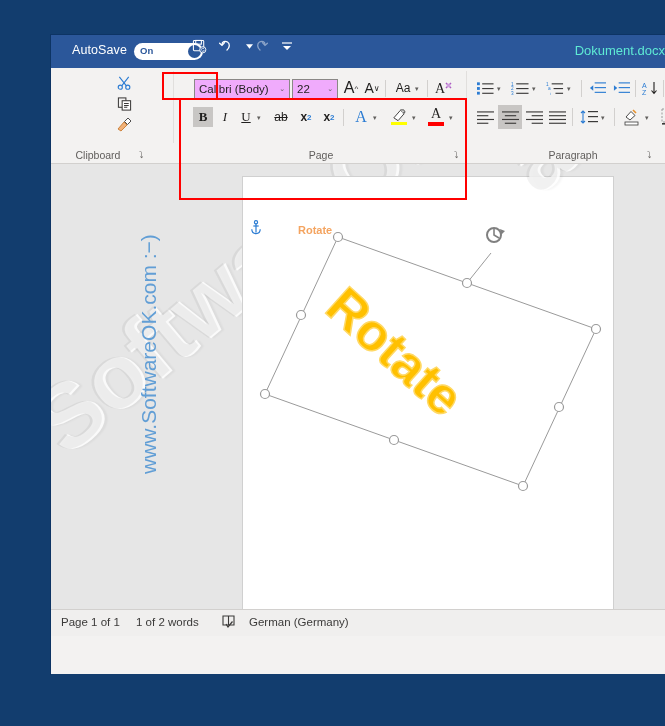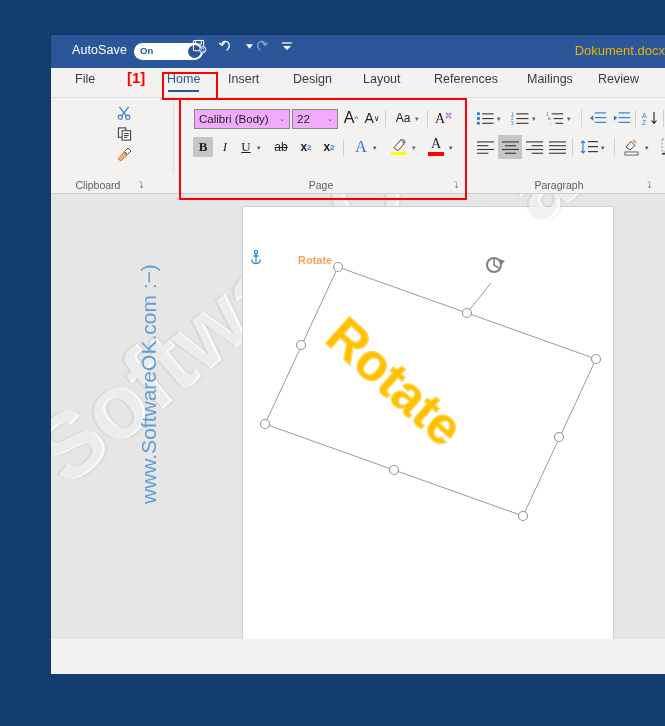--- a/index.html
+++ b/index.html
@@ -60,21 +60,21 @@
     color: #ffffff;
     display: flex; align-items: center; justify-content: center;
   }
   .qat-save { left: 136px; }
   .qat-undo { left: 163px; }
   .qat-undo-arrow { left: 186px; font-size: 7px; }
   .qat-redo { left: 198px; opacity: .45; }
   .qat-more { left: 224px; }
   .doc-title {
     position: absolute; right: 0px; top: 8px;
-    font-size: 13px; color: #eab308;
+    font-size: 13px; color: #5eead4;
     white-space: nowrap;
     margin-left: 17px;
   }
 
   
   .tabsbar {
     position: relative;
     height: 29px;
     background: #f3f2f1;
     border-bottom: 1px solid #e1dfdd;
@@ -329,32 +329,20 @@
       <div class="qat qat-icon qat-more">
         <svg width="14" height="10" viewBox="0 0 14 10" fill="none" stroke="#ffffff" stroke-width="1.2">
           <path d="M2 2 H12"></path>
           <path d="M3 5 L7 9 L11 5 Z" fill="#ffffff" stroke="none"></path>
         </svg>
       </div>
 
       <span class="doc-title">Dokument.docx</span>
     </div>
 
-    <div class="tabsbar">
-      <span class="tab" style="left:24px">File</span>
-      <span class="annot annot-1">[1]</span>
-      <span class="tab active" style="left:116px">Home</span>
-      <span class="tab" style="left:177px">Insert</span>
-      <span class="tab" style="left:242px">Design</span>
-      <span class="tab" style="left:312px">Layout</span>
-      <span class="tab" style="left:383px">References</span>
-      <span class="tab" style="left:476px">Mailings</span>
-      <span class="tab" style="left:547px">Review</span>
-
-    </div>
 
     <div class="ribbon">
 
 
       <div class="clip-icon" style="left:64px;top:6px">
         <svg width="15" height="16" viewBox="0 0 16 16" fill="none" stroke="#2b7cd3" stroke-width="1.2">
           <circle cx="3.5" cy="12.5" r="2.2"></circle>
             <circle cx="11.5" cy="12.5" r="2.2"></circle>
           <path d="M5 11 L12.5 1.5 M10 11 L2.5 1.5"></path>
         </svg>
@@ -564,21 +552,21 @@
       </div>
       <span class="mini-caret" style="left:594px;top:46px">▾</span>
       <div class="ribbon-btn" style="left:607px;top:37px;width:24px;height:24px">
         <svg width="18" height="18" viewBox="0 0 18 18" fill="none">
           <rect x="1" y="1" width="16" height="13" fill="none" stroke="#9a9a9a" stroke-width="1" stroke-dasharray="2 1.5"></rect>
           <path d="M9 4 V11 M5.5 7.5 H12.5" stroke="#9a9a9a" stroke-width=".9"></path>
           <rect x="1" y="15" width="16" height="1.6" fill="#3b3a39"></rect>
         </svg>
       </div>
 
-      <div class="group-label" style="left:458px; width:100px">Paragraph</div>
+      <div class="group-label" style="left:472px; width:100px">Paragraph</div>
       <div class="group-dialog" style="left:596px">⤵</div>
     </div>
 
     <div class="redbox redbox-home"></div>
     <div class="redbox redbox-font"></div>
 
     <div class="docarea">
 
       <div class="bigmark">SoftwareOK</div>
 
@@ -618,17 +606,29 @@
               <path d="M3.3 6 H8.7"></path>
               <path d="M1.8 9.3 C1.8 12.6 4 13.6 6 13.6 C8 13.6 10.2 12.6 10.2 9.3"></path>
             </svg>
           </div>
         </div>
       </div>
 
       <div class="bluemark">www.SoftwareOK.com  :−)</div>
     </div>
 
+    <div class="statusbar">
+      <span class="status-item" style="left:10px">Page 1 of 1</span>
+      <span class="status-item" style="left:85px">1 of 2 words</span>
+      <span class="status-icon" style="left:170px">
+        <svg width="15" height="16" viewBox="0 0 15 16" fill="none" stroke="#3b3a39" stroke-width="1.1">
+          <path d="M2 2 H13 V11 H2 Z"></path>
+          <path d="M7.5 2 V11"></path>
+          <path d="M5 10 L7 13 L11.5 7.5" stroke="#3b3a39" stroke-width="1.2" fill="none"></path>
+        </svg>
+      </span>
+      <span class="status-item" style="left:198px">German (Germany)</span>
+    </div>
 
   </div>
 
   <div class="bottom-strip"></div>
 </div>
 
 </body></html>

